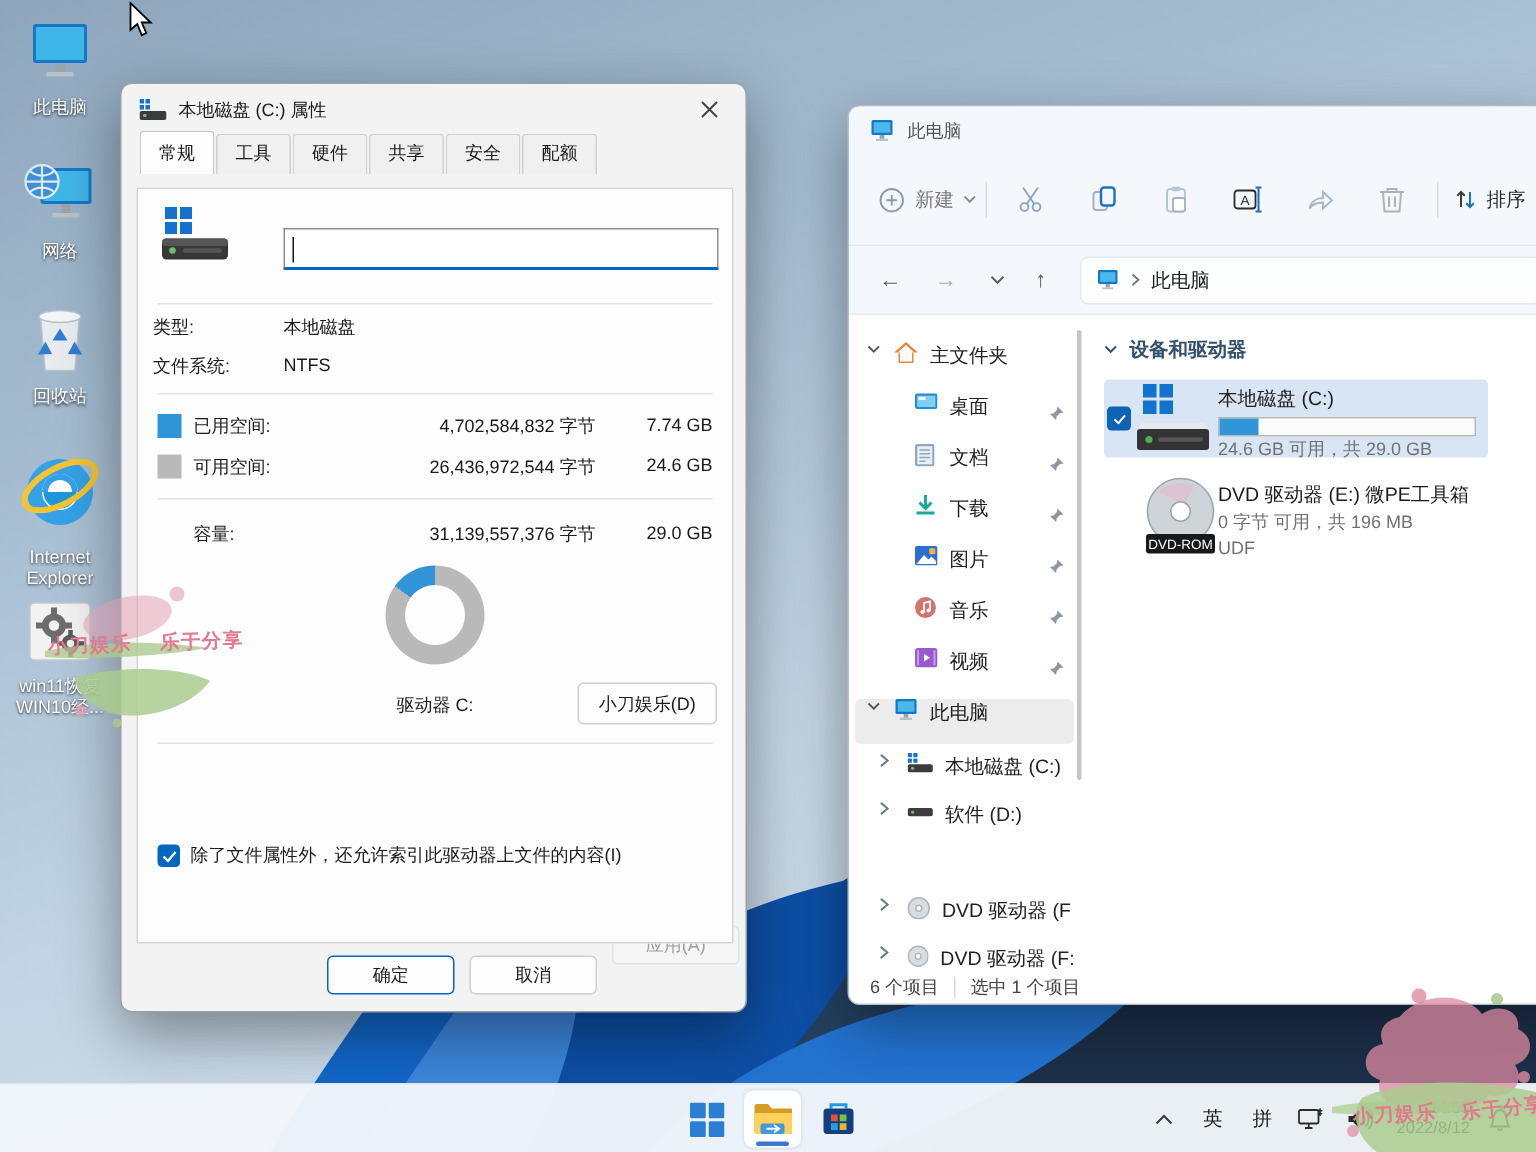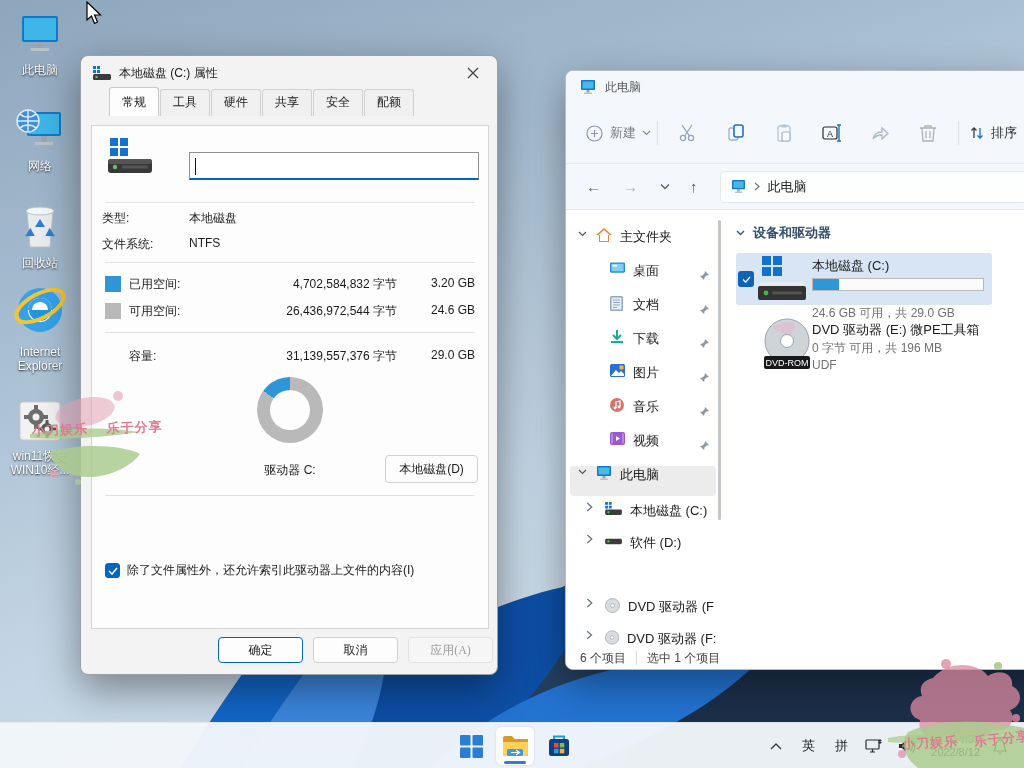--- a/index.html
+++ b/index.html
@@ -20,21 +20,21 @@
   
   #cursor { z-index:90; }
 
   
   #dlg { left:80px; top:55px; width:418px; height:620px; background:#f3f3f3;
          border:1px solid #9aa0a6; border-radius:8px; box-shadow:0 14px 40px rgba(0,0,0,.4);
          z-index:20; font-size:12px; color:#1a1a1a; }
   #dlg-titlebar { height:34px; display:flex; align-items:center; padding:0 2px 0 12px; }
   #dlg-title { margin-left:8px; font-size:12px; }
   #dlg-close { margin-left:auto; width:44px; height:30px; display:flex; align-items:center; justify-content:center; }
-  .tabs { display:flex; padding-left:28px; align-items:flex-end; height:26px; }
+  .tabs { display:flex; padding-left:12px; align-items:flex-end; height:26px; }
   .tab { padding:4px 12px 5px; border:1px solid #d0d0d0; border-bottom:none; background:#f0f0f0;
          border-radius:3px 3px 0 0; margin-right:1px; position:relative; }
   .tab.active { background:#fdfdfd; padding-top:6px; z-index:3; border-color:#c8c8c8; }
   #dlg-page { left:10px; top:69px; width:398px; height:504px; background:#fdfdfd;
               border:1px solid #d5d5d5; z-index:2; }
   .hr { position:absolute; left:13px; right:13px; height:1px; background:#e2e2e2; }
   .lbl { color:#1a1a1a; }
   .val-bytes { position:absolute; right:91px; text-align:right; }
   .val-gb { position:absolute; right:13px; text-align:right; }
   .sw { position:absolute; width:16px; height:16px; }
@@ -133,21 +133,21 @@
     <svg width="42" height="46" viewBox="0 0 42 46">
       <path d="M8 8 L34 8 L31 44 L11 44 Z" fill="#e8ecef" stroke="#b9c0c6"></path>
       <ellipse cx="21" cy="8" rx="14" ry="4" fill="#f4f7f9" stroke="#b9c0c6"></ellipse>
       <path d="M21 16 L26 24 H16 Z" fill="#2e7dd1"></path>
       <path d="M14 30 L19 38 H9 Z" fill="#2e7dd1" transform="rotate(120 14 32)"></path>
       <path d="M28 30 L33 38 H23 Z" fill="#2e7dd1" transform="rotate(-120 28 32)"></path>
     </svg>
     <div class="lab">回收站</div>
   </div>
 
-  <div class="dicon abs" style="left:2px;top:280px;">
+  <div class="dicon abs" style="left:2px;top:298px;">
     <svg width="58" height="58" viewBox="0 0 58 58">
       <circle cx="29" cy="30" r="22" fill="#35a1e8"></circle>
       <circle cx="29" cy="30" r="12" fill="#fff"></circle>
       <path d="M29 18 a12 12 0 0 1 12 12 H17 a12 12 0 0 1 12-12" fill="#35a1e8"></path>
       <circle cx="29" cy="30" r="8" fill="#fff"></circle>
       <path d="M18 30 h22 a11 11 0 0 1 -22 0" fill="#2196dd"></path>
       <ellipse cx="29" cy="26" rx="26" ry="12" fill="none" stroke="#f4c531" stroke-width="4" transform="rotate(-28 29 26)"></ellipse>
     </svg>
     <div class="lab">Internet Explorer</div>
   </div>
@@ -233,55 +233,55 @@
       <div class="abs lbl" style="left:10px;top:84px;">类型:</div>
       <div class="abs" style="left:97px;top:84px;">本地磁盘</div>
       <div class="abs lbl" style="left:10px;top:110px;">文件系统:</div>
       <div class="abs" style="left:97px;top:110px;">NTFS</div>
 
       <div class="hr" style="top:136px;"></div>
 
       <div class="sw" style="left: 13px; top: 150px; background: rgb(48, 149, 214);"></div>
       <div class="abs lbl" style="left:37px;top:150px;">已用空间:</div>
       <div class="val-bytes" style="top:150px;">4,702,584,832 字节</div>
-      <div class="val-gb" style="top:150px;">3.20 GB</div>
+      <div class="val-gb" style="top:150px;">7.74 GB</div>
 
       <div class="sw" style="left: 13px; top: 177px; background: rgb(185, 185, 185);"></div>
       <div class="abs lbl" style="left:37px;top:177px;">可用空间:</div>
       <div class="val-bytes" style="top:177px;">26,436,972,544 字节</div>
       <div class="val-gb" style="top:177px;">24.6 GB</div>
 
       <div class="hr" style="top:206px;"></div>
 
       <div class="abs lbl" style="left:37px;top:222px;">容量:</div>
       <div class="val-bytes" style="top:222px;">31,139,557,376 字节</div>
       <div class="val-gb" style="top:222px;">29.0 GB</div>
 
       <div class="abs" style="left:165px;top:251px;">
         <div id="donut" style="background: conic-gradient(rgb(185, 185, 185) 0deg, rgb(185, 185, 185) 305.752deg, rgb(48, 149, 214) 305.752deg, rgb(48, 149, 214) 360deg);"></div>
         <div id="donut-hole" class="abs"></div>
       </div>
       <div class="abs" style="left:138px;top:336px;width:120px;text-align:center;">驱动器 C:</div>
-      <div class="btn abs" style="left:293px;top:329px;width:93px;height:28px;">本地磁盘(D)</div>
+      <div class="btn abs" style="left:293px;top:329px;width:93px;height:28px;">小刀娱乐(D)</div>
 
       <div class="hr" style="top:369px;"></div>
 
       <div class="abs row" style="left:13px;top:436px;">
         <div class="cb checked">
           <svg width="10" height="8" viewBox="0 0 10 8">
               <path d="M1 4 L4 7 L9 1" stroke="#fff" stroke-width="1.6" fill="none"></path>
             </svg>
         </div>
         <span style="margin-left:7px;">除了文件属性外，还允许索引此驱动器上文件的内容(I)</span>
       </div>
     </div>
 
     <div class="btn primary abs" style="left:137px;top:581px;width:85px;height:26px;">确定</div>
     <div class="btn abs" style="left:232px;top:581px;width:85px;height:26px;">取消</div>
-    <div class="btn disabled abs" style="left:327px;top:581px;width:85px;height:26px;font-family:Liberation Serif, serif;">应用(A)</div>
+    <div class="btn disabled abs" style="left:327px;top:561px;width:85px;height:26px;">应用(A)</div>
   </div>
 
   <div id="exp" class="abs">
     <div id="exp-titlebar">
       <svg width="16" height="14" viewBox="0 0 16 14">
         <rect x="1" y="0" width="14" height="10" rx="1" fill="#1478c8"></rect>
         <rect x="2.5" y="1.5" width="11" height="7" fill="#49b9e9"></rect>
         <rect x="6.5" y="10" width="3" height="2.5" fill="#9aa4ac"></rect>
         <rect x="4" y="12.5" width="8" height="1.5" fill="#b9c2c9"></rect>
       </svg>
@@ -540,21 +540,21 @@
             <rect x="0" y="30" width="48" height="14" rx="2" fill="#333"></rect>
             <circle cx="8" cy="37" r="2.4" fill="#4db050"></circle>
             <rect x="14" y="35.5" width="30" height="3" rx="1.5" fill="#555"></rect>
           </svg>
           <div class="abs" style="left:76px;top:4px;">本地磁盘 (C:)</div>
           <div class="abs" style="left:76px;top:22px;">
             <div class="usage-track">
                 <div class="usage-fill" style="width: 15.069%;"></div>
               </div>
           </div>
-          <div class="abs tile-sub" style="left:76px;top:38px;margin-top:14px;">24.6 GB 可用，共 29.0 GB</div>
+          <div class="abs tile-sub" style="left:76px;top:38px;">24.6 GB 可用，共 29.0 GB</div>
         </div>
 
         <div class="tile" style="left:8px;top:105px;width:256px;height:58px;">
           <svg class="abs" style="left:26px;top:3px;" width="50" height="52" viewBox="0 0 50 52">
             <circle cx="25" cy="23" r="22" fill="#cfd4d9"></circle>
             <circle cx="25" cy="23" r="22" fill="none" stroke="#9aa2aa"></circle>
             <path d="M10 10 A22 22 0 0 1 34 6 L28 18 Z" fill="#e3b7cd" opacity="0.6"></path>
             <circle cx="25" cy="23" r="6.5" fill="#fff" stroke="#9aa2aa"></circle>
             <rect x="2" y="38" width="46" height="13" rx="2" fill="#17191c"></rect>
             <text x="25" y="48" font-size="9" fill="#fff" text-anchor="middle" font-family="Liberation Sans">DVD-ROM</text>

